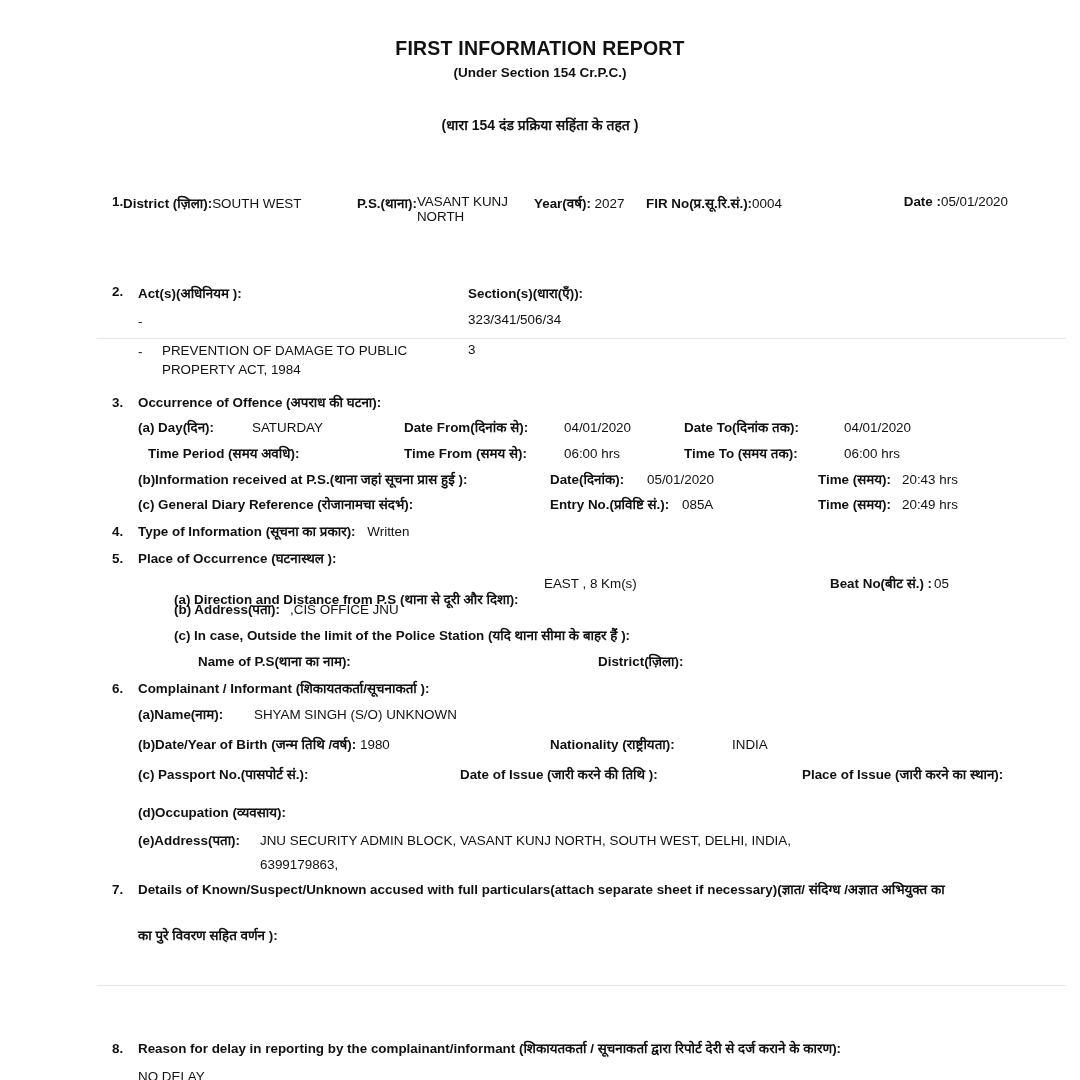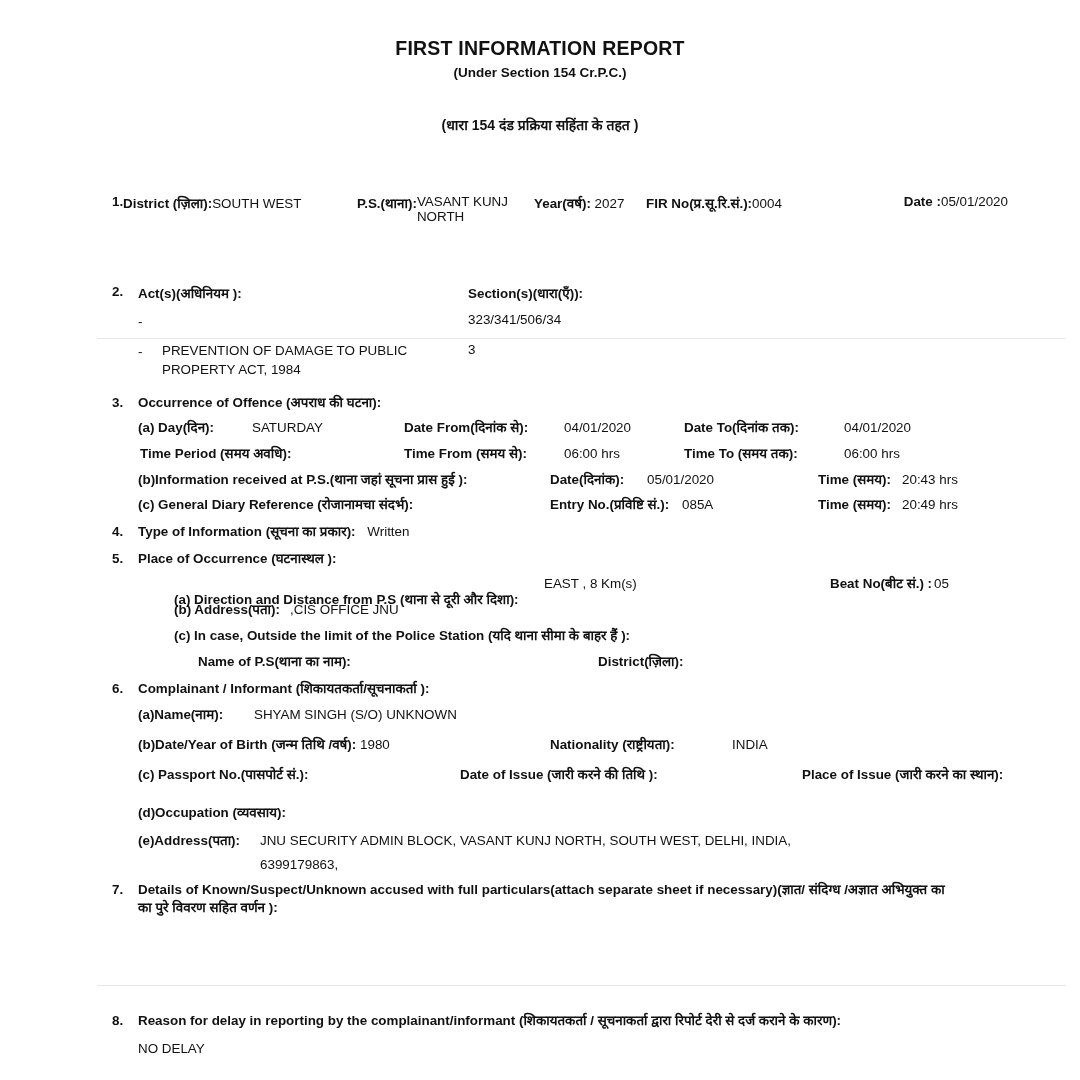--- a/index.html
+++ b/index.html
@@ -162,21 +162,21 @@
       <div class="sub" style="height:26px; position:relative; margin-top:5px;">
         <span class="abs lbl" style="left:26px;">(a) Day(दिन):</span>
         <span class="abs val" style="left:140px;">SATURDAY</span>
         <span class="abs lbl" style="left:292px;">Date From(दिनांक से):</span>
         <span class="abs val" style="left:452px;">04/01/2020</span>
         <span class="abs lbl" style="left:572px;">Date To(दिनांक तक):</span>
         <span class="abs val" style="left:732px;">04/01/2020</span>
       </div>
 
       <div class="sub" style="height:26px; position:relative;">
-        <span class="abs lbl" style="left:28px;text-align:center;">Time Period (समय अवधि):</span>
+        <span class="abs lbl" style="left:36px;text-align:center;">Time Period (समय अवधि):</span>
         <span class="abs lbl" style="left:292px;">Time From (समय से):</span>
         <span class="abs val" style="left:452px;">06:00  hrs</span>
         <span class="abs lbl" style="left:572px;">Time To (समय तक):</span>
         <span class="abs val" style="left:732px;">06:00  hrs</span>
       </div>
 
       <div class="sub" style="height:25px; position:relative;">
         <span class="abs lbl" style="left:26px;">(b)Information received at P.S.(थाना जहां सूचना प्रास हुई ):</span>
         <span class="abs lbl" style="left:438px;">Date(दिनांक):</span>
         <span class="abs val" style="left:535px;">05/01/2020</span>
@@ -262,21 +262,21 @@
         <span class="abs val" style="left:148px; top:0;">JNU SECURITY ADMIN BLOCK, VASANT KUNJ NORTH, SOUTH WEST, DELHI, INDIA,</span>
         <span class="abs val" style="left:148px; top:24px;">6399179863,</span>
       </div>
     </div>
 
     <div class="sec" style="margin-top:2px; position:relative;">
       <div class="title">
         <span class="num">7.</span>
         <span>Details of Known/Suspect/Unknown accused with full particulars(attach separate sheet if necessary)(ज्ञात/ संदिग्ध /अज्ञात अभियुक्त का</span>
       </div>
-      <div class="title" style="padding-left:26px;">
+      <div class="title" style="padding-left:26px;margin-top:28px;">
         <span>का पुरे विवरण सहित वर्णन ):</span>
       </div>
       <div style="height:64px;"></div>
       <div class="hairline" style="top:104px;"></div>
     </div>
 
     <div class="sec" style="margin-top:30px;">
       <div class="title">
         <span class="num">8.</span>
         <span>Reason for delay in reporting by the complainant/informant (शिकायतकर्ता / सूचनाकर्ता द्वारा रिपोर्ट देरी से दर्ज कराने के कारण):</span>

